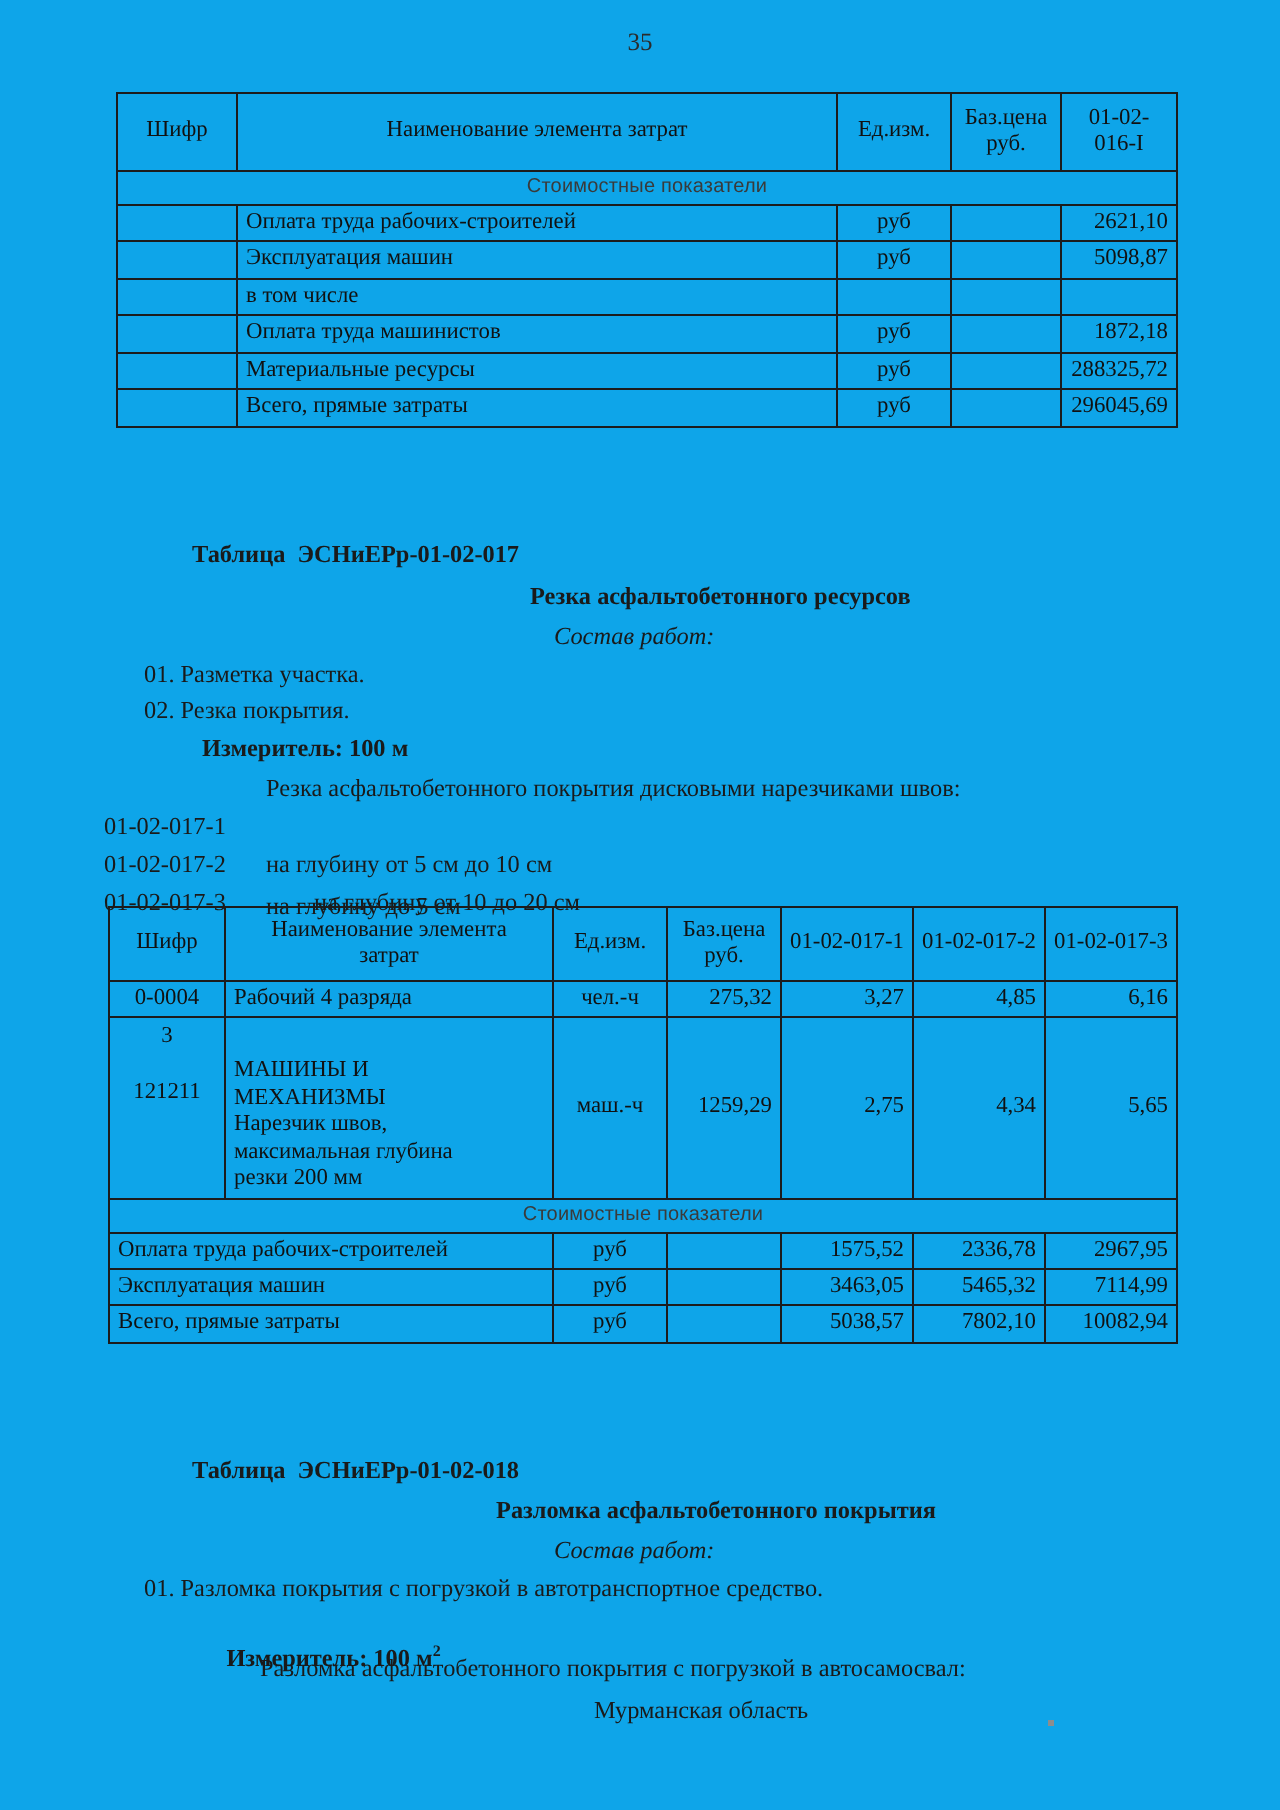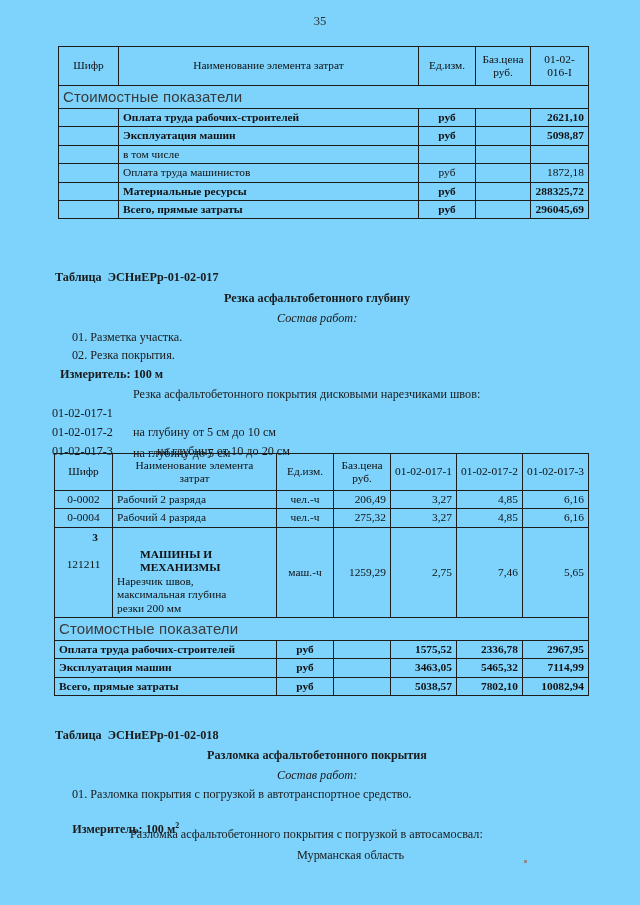--- a/index.html
+++ b/index.html
@@ -11,21 +11,21 @@
     width: 640px;
     height: 905px;
     position: relative;
     font-family: "Liberation Serif", serif;
     color: #1a1a1a;
     overflow: hidden;
   }
   .page {
     position: absolute;
     inset: 0;
-    background: #7dd3fc;
+    background: #0ea5e9;
   }
   .page-number {
     position: absolute;
     top: 14px;
     left: 0;
     width: 640px;
     text-align: center;
     font-size: 12.5px;
     color: #2b2b2b;
   }
@@ -47,43 +47,43 @@
   .hdr {
     text-align: center;
     vertical-align: middle !important;
     font-size: 11.4px;
   }
   .band td {
     border-left: 1px solid #1c1c1c;
     border-right: 1px solid #1c1c1c;
     border-top: 1px solid #1c1c1c;
     border-bottom: 1px solid #1c1c1c;
-    text-align: left;
+    text-align: center;
     font-family: "Liberation Sans", sans-serif;
-    font-size: 15px;
+    font-size: 10px;
     letter-spacing: .1px;
     color: #3a3a3a;
     padding-right: 6px;
     height: 11px;
   }
-  .b { font-weight: bold; margin-left: 23px; }
+  .b { font-weight: normal; }
   .c { text-align: center; }
   .l { text-align: left; }
   .num { text-align: right; padding-right: 6px; }
   .lbl { padding-left: 10px; }
 
   
   .txt {
     position: absolute;
     font-size: 12.2px;
     color: #1a1a1a;
     white-space: pre;
     line-height: 1.25;
   }
-  .txt.bold { font-weight: bold; }
+  .txt.bold { font-weight: bold; margin-left: 41px; }
   .txt.ital { font-style: italic; }
   sup { font-size: 8px; vertical-align: super; }
   .speck {
     position: absolute;
     width: 3px; height: 3px;
     background: #8d8d8d;
   }
 </style>
 </head>
 <body>
@@ -151,21 +151,21 @@
         <td></td>
         <td class="lbl b">Всего, прямые затраты</td>
         <td class="c b">руб</td>
         <td class="num"></td>
         <td class="num b">296045,69</td>
       </tr>
     </tbody>
   </table>
 
   <div class="txt bold" style="left:55px; top:270px;">Таблица  ЭСНиЕРр-01-02-017</div>
-  <div class="txt bold" style="left:224px; top:291px;">Резка асфальтобетонного глубину</div>
+  <div class="txt bold" style="left:224px; top:291px;">Резка асфальтобетонного ресурсов</div>
   <div class="txt ital" style="left:277px; top:311px;">Состав работ:</div>
   <div class="txt" style="left:72px; top:330px;">01. Разметка участка.</div>
   <div class="txt" style="left:72px; top:348px;">02. Резка покрытия.</div>
   <div class="txt bold" style="left:60px; top:367px;">Измеритель: 100 м</div>
   <div class="txt" style="left:133px; top:387px;">Резка асфальтобетонного покрытия дисковыми нарезчиками швов:</div>
 
   <div class="txt" style="left:52px; top:406px;">01-02-017-1</div>
   <div class="txt" style="left:133px; top:406px;margin-top:40px;">на глубину до 5 см</div>
 
   <div class="txt" style="left:52px; top:425px;">01-02-017-2</div>
@@ -191,29 +191,20 @@
 затрат</td>
         <td class="hdr">Ед.изм.</td>
         <td class="hdr" style="white-space:pre-line">Баз.цена
 руб.</td>
         <td class="hdr">01-02-017-1</td>
         <td class="hdr">01-02-017-2</td>
         <td class="hdr">01-02-017-3</td>
       </tr>
 
 
-      <tr>
-        <td class="c">0-0002</td>
-        <td class="l">Рабочий 2 разряда</td>
-        <td class="c">чел.-ч</td>
-        <td class="num">206,49</td>
-        <td class="num">3,27</td>
-        <td class="num">4,85</td>
-        <td class="num">6,16</td>
-      </tr>
       <tr>
         <td class="c">0-0004</td>
         <td class="l">Рабочий 4 разряда</td>
         <td class="c">чел.-ч</td>
         <td class="num">275,32</td>
         <td class="num">3,27</td>
         <td class="num">4,85</td>
         <td class="num">6,16</td>
       </tr>
 
@@ -225,21 +216,21 @@
         <td class="l" style="vertical-align:top; padding-top:20px">
           <div class="b" style="white-space:pre-line">МАШИНЫ И
 МЕХАНИЗМЫ</div>
           <div style="white-space:pre-line">Нарезчик швов,
 максимальная глубина
 резки 200 мм</div>
         </td>
         <td class="c">маш.-ч</td>
         <td class="num">1259,29</td>
         <td class="num">2,75</td>
-        <td class="num">7,46</td>
+        <td class="num">4,34</td>
         <td class="num">5,65</td>
       </tr>
 
       <tr class="band">
         <td colspan="7">Стоимостные показатели</td>
       </tr>
 
       <tr>
         <td colspan="2" class="lbl b">Оплата труда рабочих-строителей</td>
         <td class="c b">руб</td>

